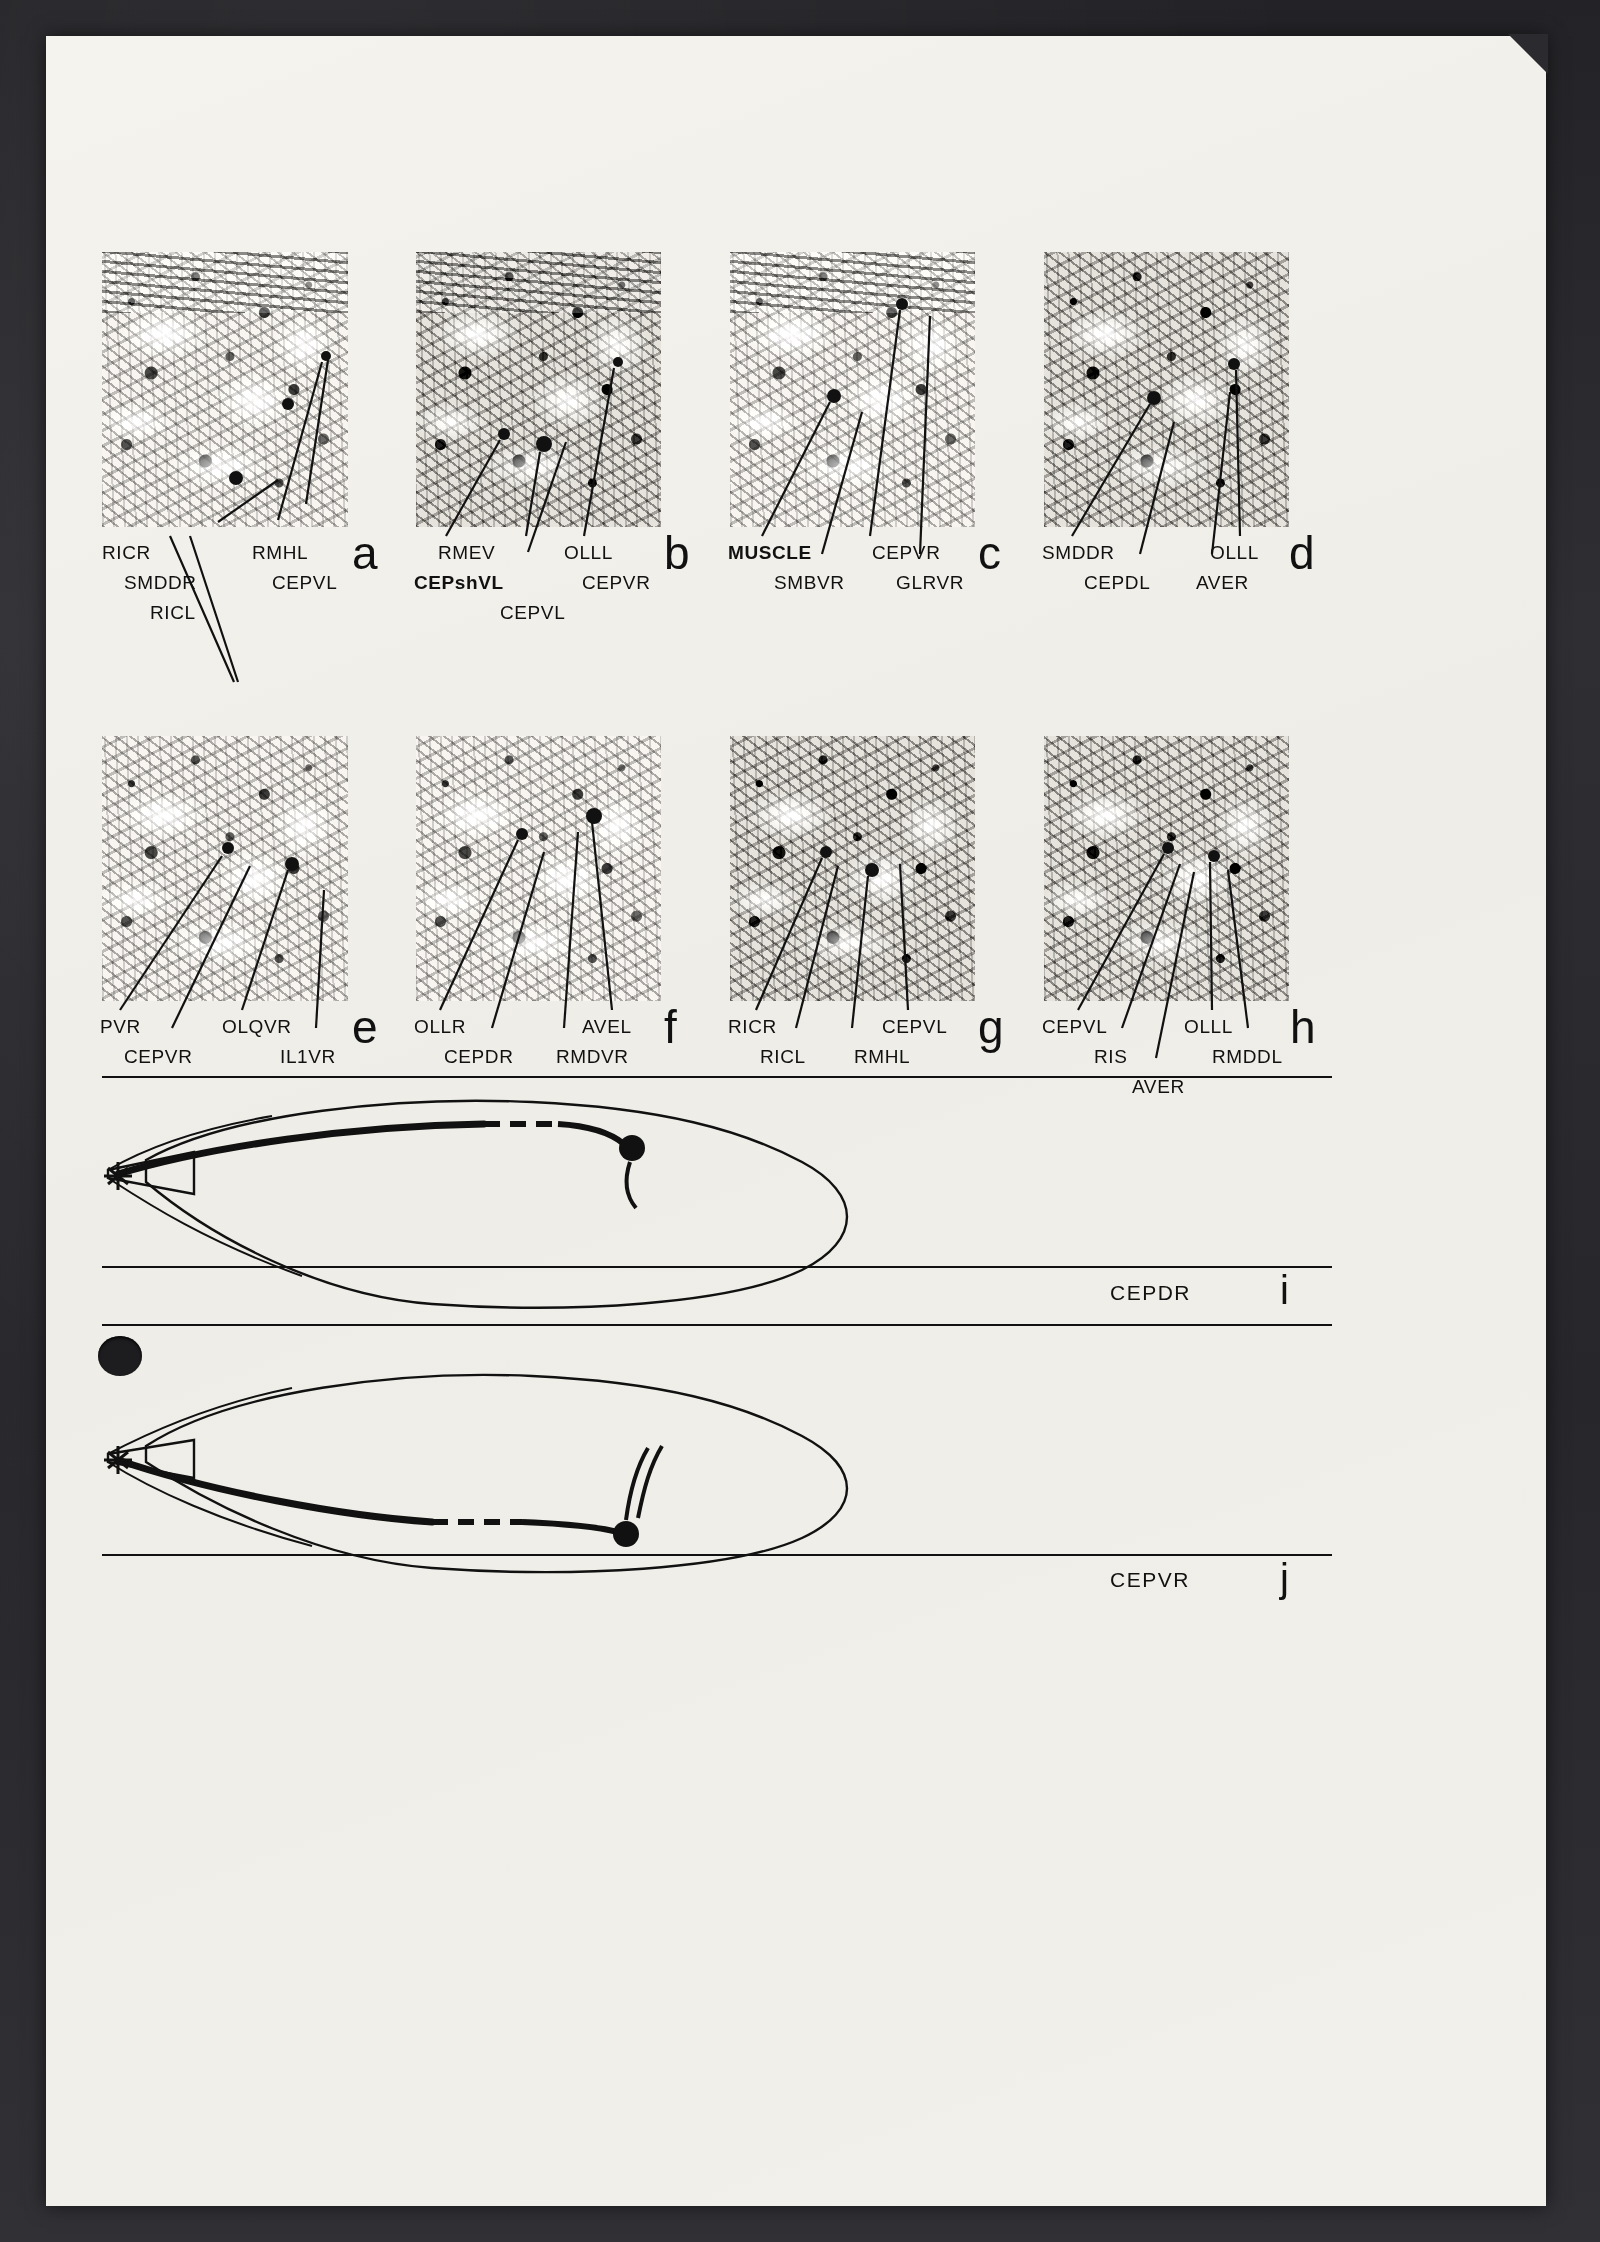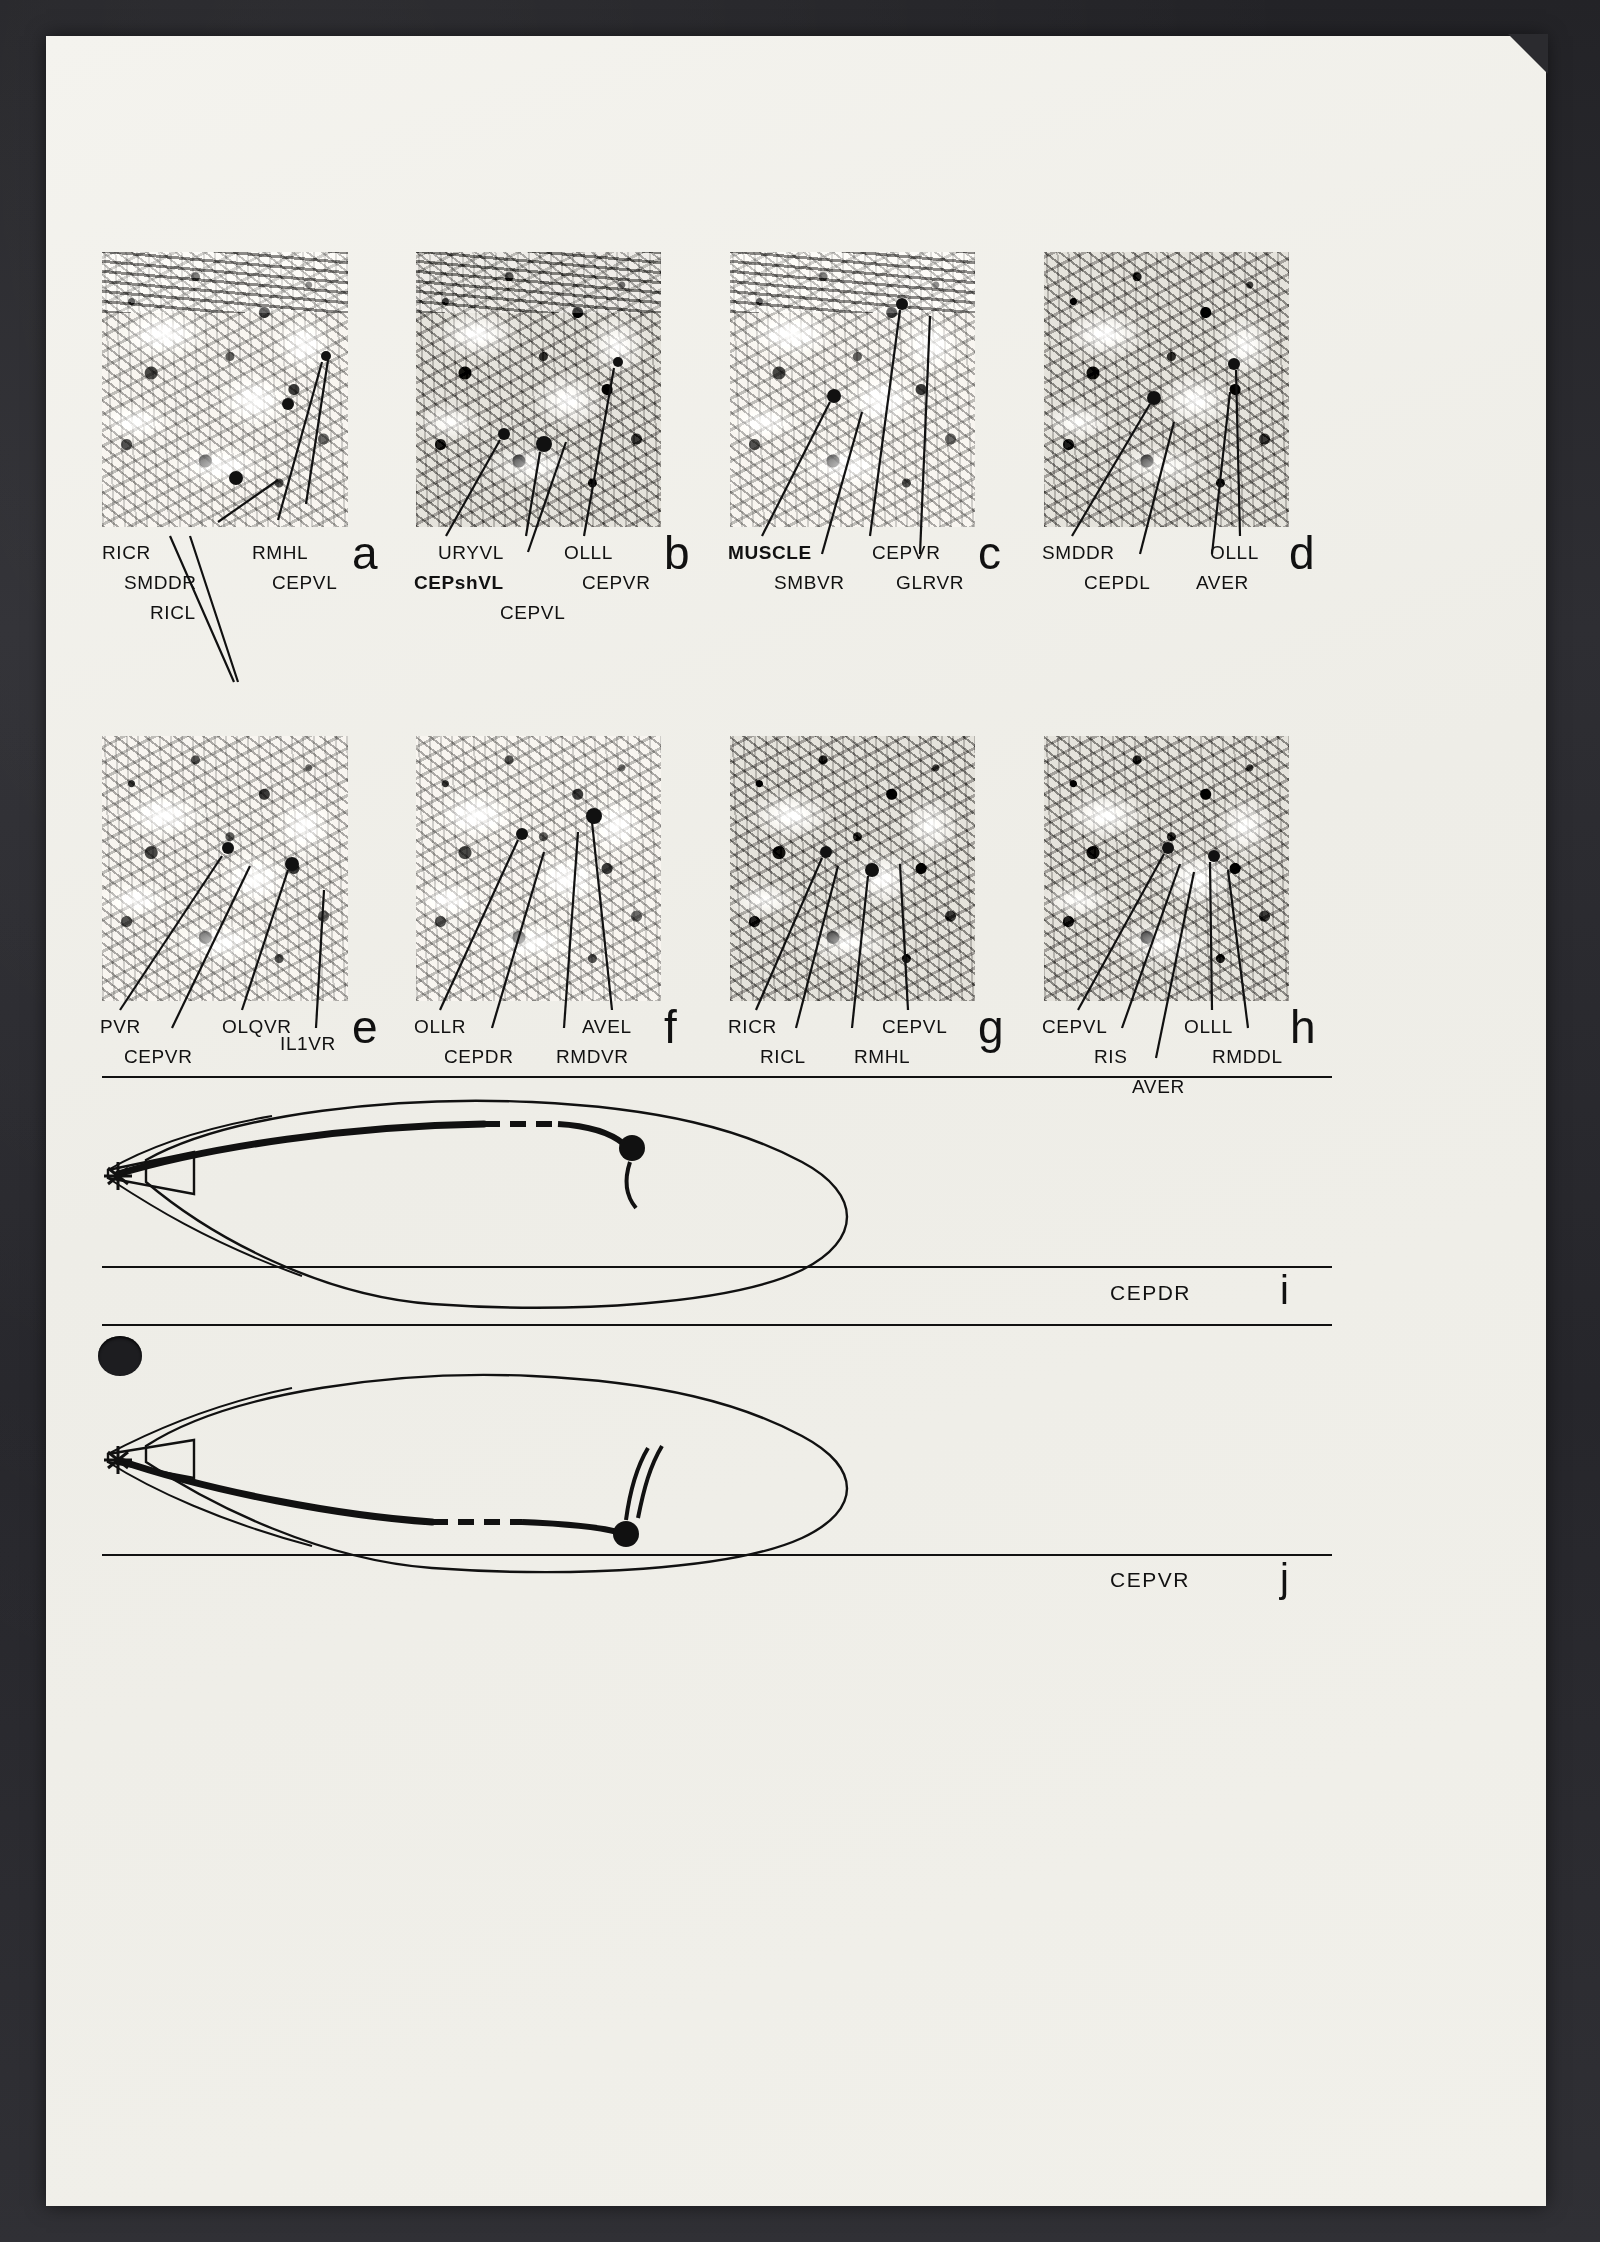--- a/index.html
+++ b/index.html
@@ -160,21 +160,21 @@
     </div>
     <svg class="overlay" width="290" height="290">
       <path class="lead" d="M30,284 L84,188"></path>
       <path class="lead" d="M110,284 L124,200"></path>
       <path class="lead" d="M112,300 L150,190"></path>
       <path class="lead" d="M168,284 L198,116"></path>
       <circle class="dot" cx="88" cy="182" r="6"></circle>
       <circle class="dot" cx="128" cy="192" r="8"></circle>
       <circle class="dot" cx="202" cy="110" r="5"></circle>
     </svg>
-    <span class="lbl" style="left:22px;top:290px;">URYVL</span>
+    <span class="lbl" style="left:22px;top:290px;">RMEV</span>
     <span class="lbl" style="left:148px;top:290px;">OLLL</span>
     <span class="lbl" style="left:-2px;top:320px;font-weight:bold;">CEPshVL</span>
     <span class="lbl" style="left:166px;top:320px;">CEPVR</span>
     <span class="lbl" style="left:84px;top:350px;">CEPVL</span>
     <span class="plabel" style="left:248px;top:278px;">b</span>
   </div>
 
   <div class="panel" style="left:684px;top:216px;width:290px;">
     <div class="mic" style="width:245px;height:275px;">
       <div class="grain"></div>
@@ -225,21 +225,21 @@
       <path class="lead" d="M18,274 L120,120"></path>
       <path class="lead" d="M70,292 L148,130"></path>
       <path class="lead" d="M140,274 L186,134"></path>
       <path class="lead" d="M214,292 L222,154"></path>
       <circle class="dot" cx="126" cy="112" r="6"></circle>
       <circle class="dot" cx="190" cy="128" r="7"></circle>
     </svg>
     <span class="lbl" style="left:-2px;top:280px;">PVR</span>
     <span class="lbl" style="left:120px;top:280px;">OLQVR</span>
     <span class="lbl" style="left:22px;top:310px;">CEPVR</span>
-    <span class="lbl" style="left:178px;top:297px;">IL1VR</span>
+    <span class="lbl" style="left:178px;top:310px;">IL1VR</span>
     <span class="plabel" style="left:250px;top:268px;">e</span>
   </div>
 
   <div class="panel" style="left:370px;top:700px;width:290px;">
     <div class="mic" style="width:245px;height:265px;">
       <div class="grain"></div>
         <div class="blobs"></div>
     </div>
     <svg class="overlay" width="290" height="280">
       <path class="lead" d="M24,274 L102,104"></path>

